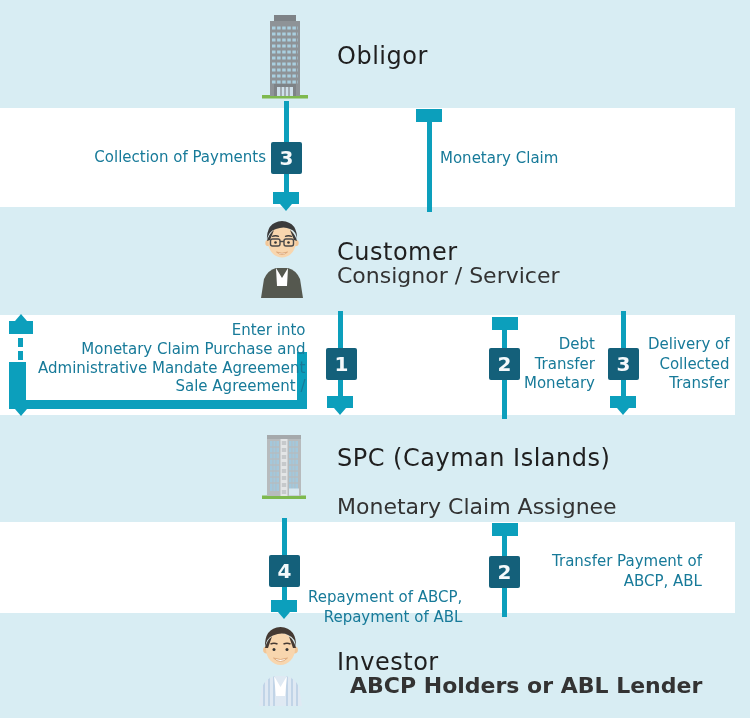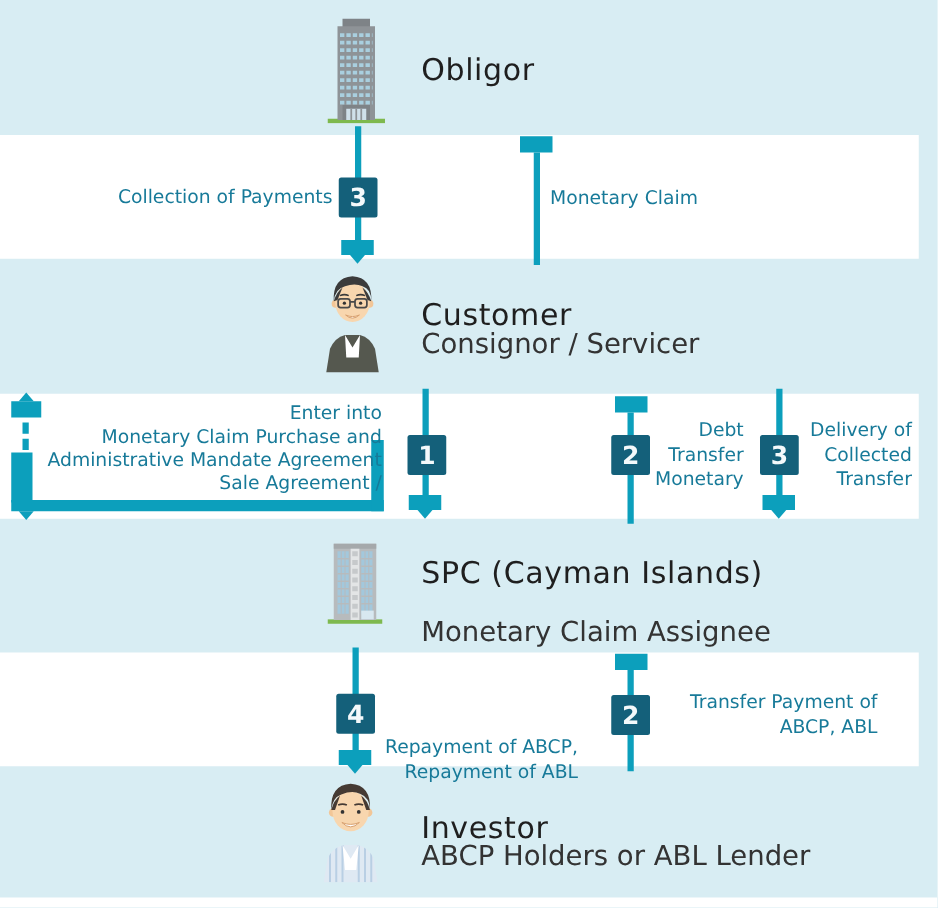--- a/index.html
+++ b/index.html
@@ -215,15 +215,15 @@
     <path d="M13 28 Q12 8 28.5 7 Q45 8 44 28 Q44 18 36 15 Q30 12 21 15.5 Q14 18 13 28 Z" fill="#453a33"></path>
     <path d="M13 28 Q15 20 20 16.5 L16 28 Z" fill="#453a33"></path>
     <path d="M44 28 Q42 20 37 16.5 L41 28 Z" fill="#453a33"></path>
     <circle cx="22" cy="29.5" r="1.5" fill="#333"></circle>
       <circle cx="35" cy="29.5" r="1.5" fill="#333"></circle>
     <path d="M18.5 24 Q22 22.5 25.5 24" stroke="#453a33" stroke-width="1.4" fill="none"></path>
     <path d="M31.5 24 Q35 22.5 38.5 24" stroke="#453a33" stroke-width="1.4" fill="none"></path>
     <path d="M21.5 38 Q28.5 45 35.5 38 Q28.5 41 21.5 38 Z" fill="#ffffff" stroke="#d8a06e" stroke-width="0.8"></path>
   </svg>
   <div class="etitle" style="left:337px;top:648px;">Investor</div>
-  <div class="esub" style="left:337px;top:676px;">ABCP Holders or ABL Lender</div>
+  <div class="esub" style="left:350px;top:676px;font-weight:bold;">ABCP Holders or ABL Lender</div>
 
 </div>
 
 </body></html>

